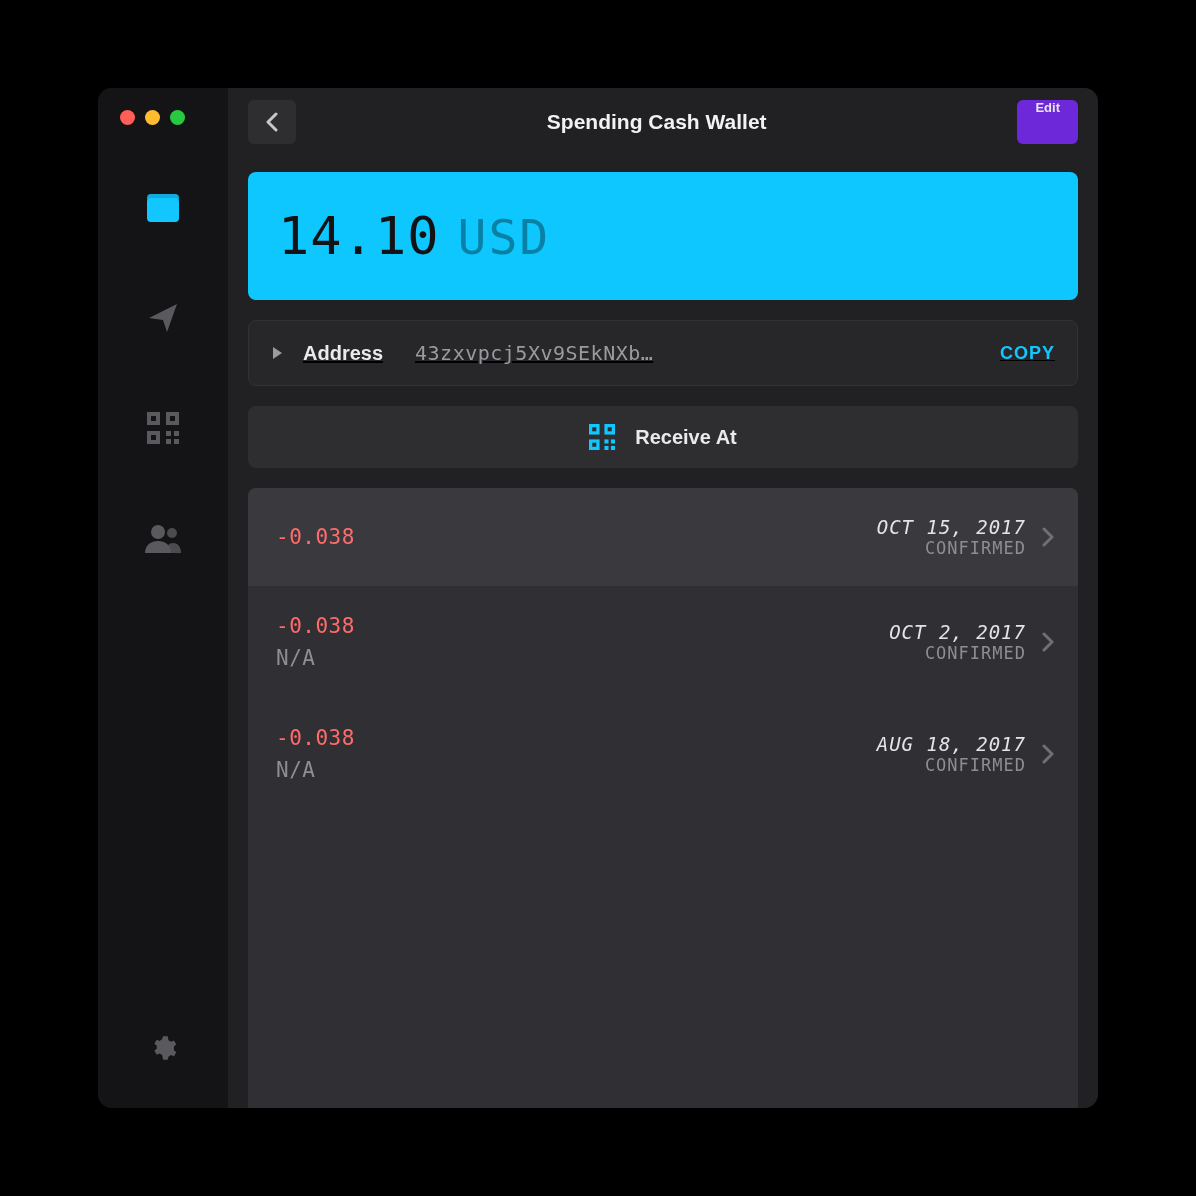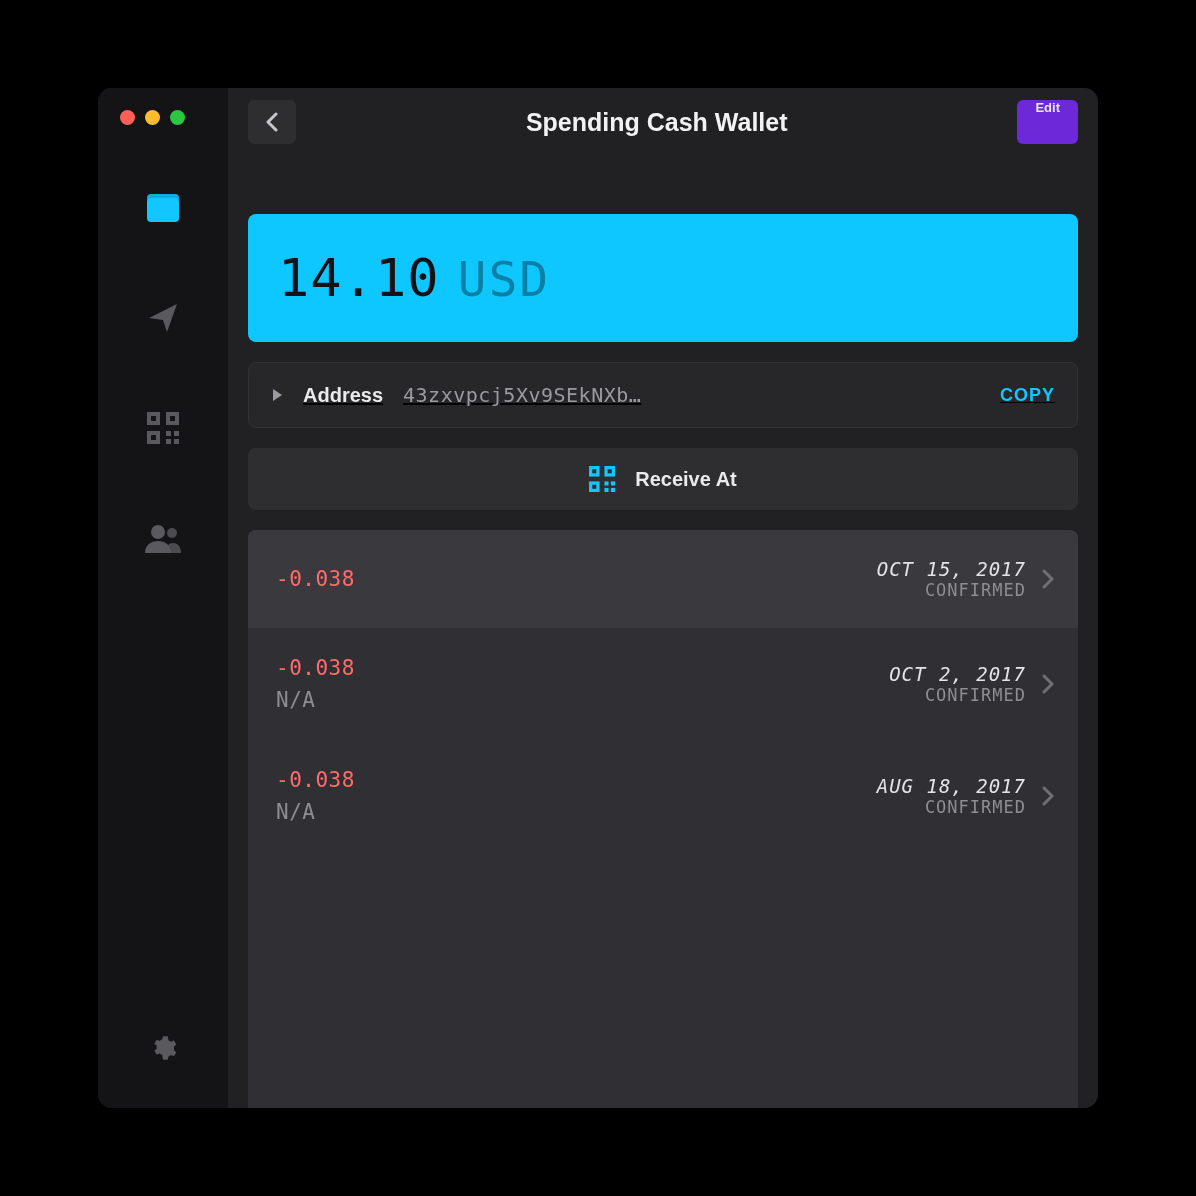--- a/index.html
+++ b/index.html
@@ -89,21 +89,21 @@
     border-radius: 6px;
     display: flex; align-items: center; justify-content: center;
     color: #c8c8cc;
     cursor: pointer;
   }
   .title {
     flex: 1;
     text-align: center;
     color: #f2f2f4;
     font-weight: 700;
-    font-size: 25px;
+    font-size: 21px;
   }
   .edit-btn {
     height: 44px;
     padding: 0 18px;
     background: #6d28d9;
     border-radius: 6px;
     display: flex; justify-content: center;
     color: #e6e6e8;
     font-weight: 700;
     font-size: 13px;
@@ -120,21 +120,20 @@
   }
 
   .balance-card {
     background: #0fc7ff;
     border-radius: 8px;
     padding: 34px 30px;
     display: flex;
     align-items: baseline;
     gap: 18px;
     font-family: "SFMono-Regular", ui-monospace, Menlo, Consolas, monospace;
-    margin-top: 42px;
   }
   .balance-amount {
     color: #131315;
     font-size: 52px;
     letter-spacing: 1px;
   }
   .balance-currency {
     color: rgba(0,0,0,0.35);
     font-size: 48px;
     letter-spacing: 2px;
@@ -161,20 +160,21 @@
     font-weight: 700;
   }
   .addr-value {
     flex: 1;
     color: #9a9aa0;
     font-family: "SFMono-Regular", ui-monospace, Menlo, Consolas, monospace;
     white-space: nowrap;
     overflow: hidden;
     text-overflow: ellipsis;
     letter-spacing: 0.5px;
+    margin-left: 12px;
   }
   .copy-btn {
     color: #12c7ff;
     font-weight: 800;
     letter-spacing: 1px;
     font-size: 18px;
     cursor: pointer;
   }
 
   .action-row {

